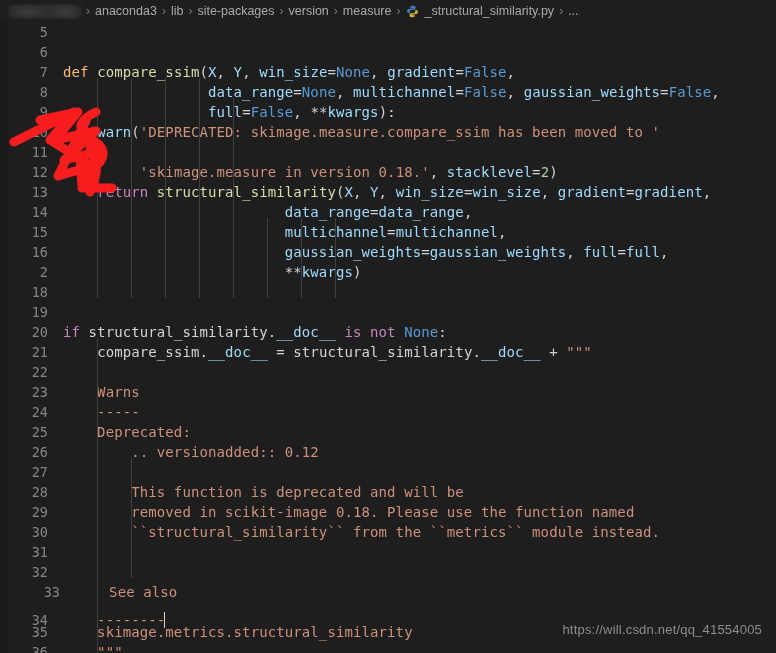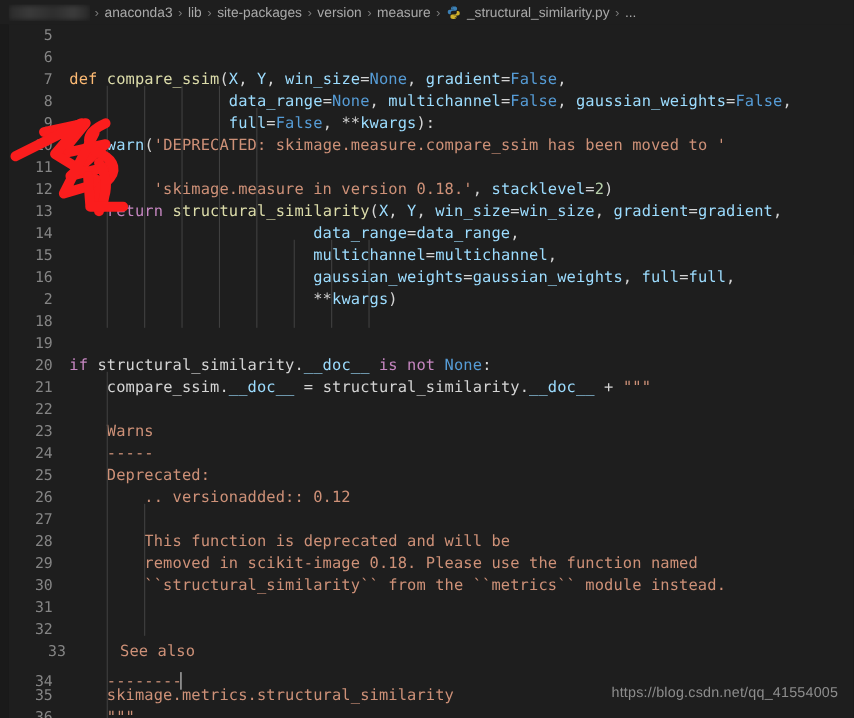--- a/index.html
+++ b/index.html
@@ -251,21 +251,21 @@
         <div class="line" style="top: 480px; position: absolute; left: 0px; width: 776px;"><span class="lnum">29</span><span class="ltext"><span class="t-str">        removed in scikit-image 0.18. Please use the function named</span></span></div>
         <div class="line" style="top: 500px; position: absolute; left: 0px; width: 767px;"><span class="lnum">30</span><span class="ltext"><span class="t-str">        ``structural_similarity`` from the ``metrics`` module instead.</span></span></div>
         <div class="line" style="top: 520px; position: absolute; left: 0px; width: 776px;"><span class="lnum">31</span><span class="ltext"></span></div>
         <div class="line" style="top: 540px; position: absolute; left: 0px; width: 776px;"><span class="lnum">32</span><span class="ltext"></span></div>
         <div class="line" style="top: 560px; position: absolute; left: 12px; width: 616px;"><span class="lnum">33</span><span class="ltext"><span class="t-str">    See also</span></span></div>
         <div class="line" style="top: 588px; position: absolute; left: 0px; width: 624px;"><span class="lnum">34</span><span class="ltext"><span class="t-str">    --------</span><span class="caret"></span></span></div>
         <div class="line" style="top: 600px; position: absolute; left: 0px; width: 776px;"><span class="lnum">35</span><span class="ltext"><span class="t-str">    skimage.metrics.structural_similarity</span></span></div>
         <div class="line" style="top: 620px; position: absolute; left: 0px; width: 776px;"><span class="lnum">36</span><span class="ltext"><span class="t-str">    """</span></span></div>
       </div>
 
-    <div class="watermark">https://blog.csdn.net/qq_41554005</div>
+    <div class="watermark">https://will.csdn.net/qq_41554005</div>
   </div>
 
   <svg class="annotation" viewBox="0 0 776 653" xmlns="http://www.w3.org/2000/svg">
     <g fill="none" stroke="#fb1d1d" stroke-width="9" stroke-linecap="round" stroke-linejoin="round">
 
       <path d="M40 120 L78 112 L55 140 L96 131 L64 160 L100 151"></path>
       <path d="M14 142 L74 112 L50 140 L92 166 L58 176 L86 121"></path>
 
       <path d="M96 112 C 74 122, 79 134, 92 140 C 104 146, 108 156, 96 166
                C 88 173, 86 178, 90 186 L 90 192"></path>

